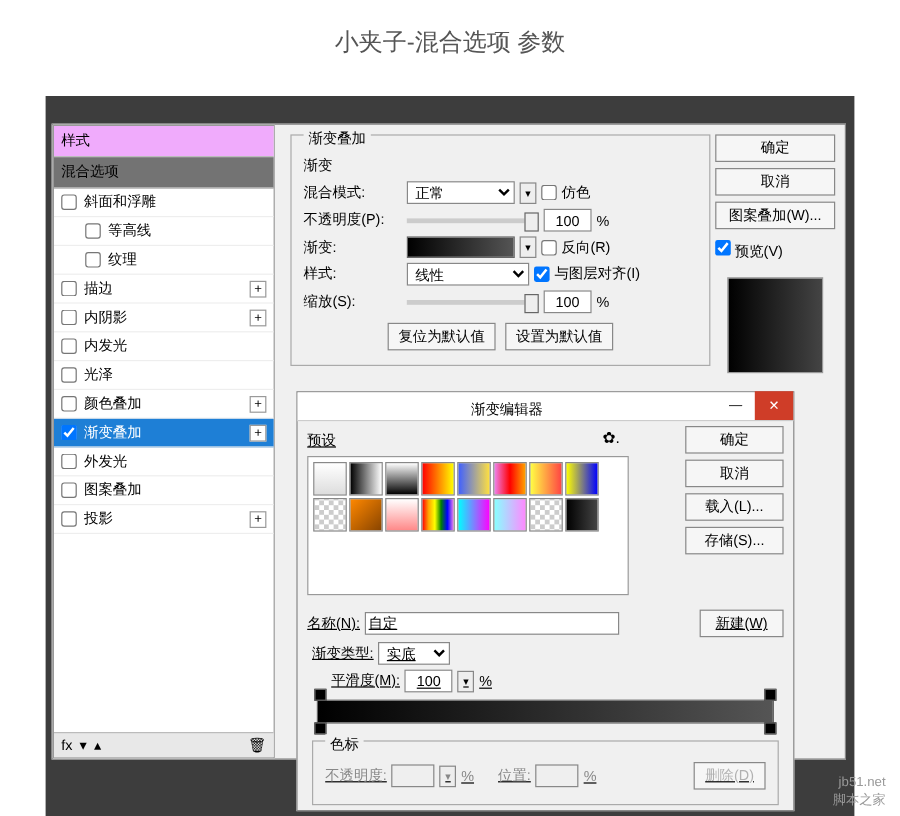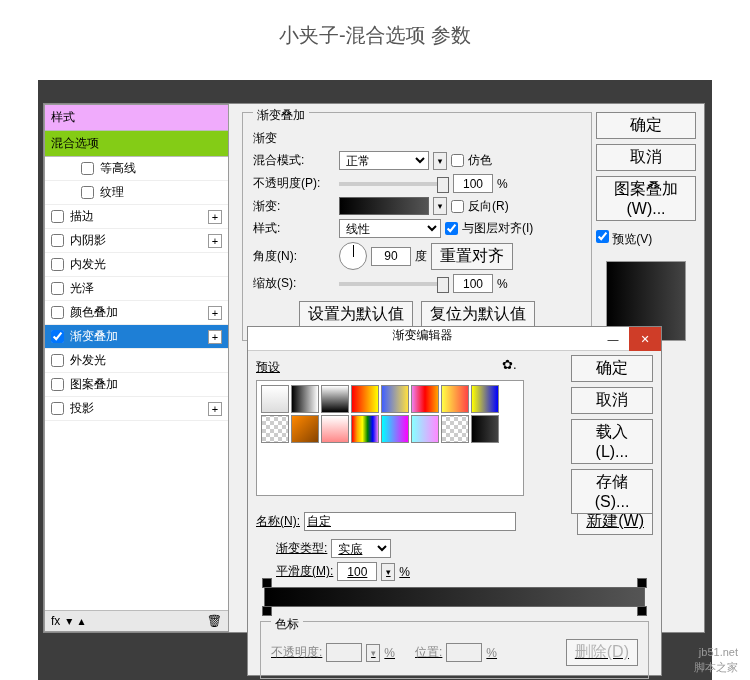--- a/index.html
+++ b/index.html
@@ -3,47 +3,47 @@
 <meta charset="utf-8">
 <style>
 * { box-sizing: border-box; margin: 0; padding: 0; font-family: "Microsoft YaHei", SimSun, sans-serif; }
 body { background: #fff; width: 750px; height: 680px; position: relative; overflow: hidden; }
 .page-title { text-align: center; font-size: 20px; color: #555; padding: 22px 0 18px; font-weight: normal; }
 .canvas-bg { position: absolute; top: 80px; left: 38px; right: 38px; bottom: 0; background: #3d3d3d; }
 .dialog { position: absolute; background: #f0f0f0; border: 1px solid #888; font-size: 12px; }
 .main-dialog { top: 103px; left: 43px; width: 662px; height: 530px; }
 .styles-panel { float: left; width: 185px; height: 100%; background: #fff; border: 1px solid #999; display: flex; flex-direction: column; }
 .styles-header { background: #f0abfc; padding: 4px 6px; border-bottom: 1px solid #bbb; }
-.styles-header2 { background: #84cc16; padding: 4px 6px; border-bottom: 1px solid #bbb; }
+.styles-header2 { background: #737373; padding: 4px 6px; border-bottom: 1px solid #bbb; }
 .style-row { display: flex; align-items: center; padding: 3px 6px; border-bottom: 1px solid #eee; cursor: pointer; }
 .style-row.selected { background: #1e7fd6; color: #fff; }
-.style-row.indent { padding-left: 36px; }
+.style-row.indent { padding-left: 26px; }
 .style-row input[type=checkbox] { margin-right: 6px; }
 .style-row .plus { margin-left: auto; width: 14px; height: 14px; border: 1px solid #999; text-align: center; line-height: 12px; font-size: 11px; background: #fff; color: #000; }
 .styles-footer { margin-top: auto; background: #e8e8e8; border-top: 1px solid #bbb; padding: 3px 6px; display: flex; align-items: center; gap: 6px; }
 .styles-footer .trash-icon { margin-left: auto; }
 .right-area { margin-left: 190px; padding: 8px; position: relative; }
 .fieldset { border: 1px solid #aaa; padding: 8px 10px; margin-bottom: 6px; }
 .fieldset-title { position: relative; top: -14px; background: #f0f0f0; padding: 0 4px; display: inline-block; }
 .form-row { display: flex; align-items: center; margin: 4px 0; gap: 4px; }
 .form-row .lbl { width: 78px; text-align: left; margin-right: 4px; }
 select, input[type=text].field { border: 1px solid #888; background: #fff; height: 19px; font-size: 12px; padding: 0 2px; }
-.btn { background: #f6f6f6; border: 1px solid #888; padding: 2px 8px; font-size: 16px; cursor: pointer; min-width: 80px; }
+.btn { background: #f6f6f6; border: 1px solid #888; padding: 2px 8px; font-size: 12px; cursor: pointer; min-width: 80px; }
 .btn-col { position: absolute; top: 8px; right: 8px; display: flex; flex-direction: column; gap: 5px; width: 100px; }
 .btn-col .btn { width: 100%; }
 .preview-box { width: 80px; height: 80px; background: linear-gradient(to right,#000,#444); border: 1px solid #999; margin: 8px auto 0; }
 .grad-swatch { width: 90px; height: 18px; border: 1px solid #666; background: linear-gradient(to right,#000,#555); display: inline-block; }
 .drop-arrow { width: 14px; height: 18px; border: 1px solid #888; display: inline-flex; align-items: center; justify-content: center; background: #eee; font-size: 9px; }
 .angle-dial { width: 28px; height: 28px; border: 1px solid #888; border-radius: 50%; display: inline-block; position: relative; background: #fff; }
 .angle-dial::after { content: ''; position: absolute; left: 50%; top: 2px; width: 1px; height: 12px; background: #000; }
 .slider { flex: 1; height: 4px; background: #ccc; position: relative; max-width: 110px; }
 .slider::after { content: ''; position: absolute; right: 0; top: -5px; width: 10px; height: 14px; background: #eee; border: 1px solid #666; }
 .num-field { width: 40px; height: 19px; border: 1px solid #888; text-align: center; font-size: 12px; }
 .editor-dialog { top: 326px; left: 247px; width: 415px; height: 350px; }
-.titlebar { background: #fff; border-bottom: 1px solid #ccc; height: 24px; display: flex; align-items: flex-start; }
+.titlebar { background: #fff; border-bottom: 1px solid #ccc; height: 24px; display: flex; align-items: flex-end; }
 .titlebar .title { flex: 1; text-align: center; font-size: 12px; }
 .titlebar .win-btn { width: 32px; height: 24px; display: flex; align-items: center; justify-content: center; font-size: 11px; }
 .titlebar .win-close { background: #cf3d28; color: #fff; }
 .editor-body { padding: 8px; position: relative; text-decoration: underline; }
 .presets-box { border: 1px solid #999; padding: 4px; width: 268px; height: 116px; background: #fff; display: flex; flex-wrap: wrap; align-content: flex-start; gap: 2px; overflow: hidden; }
 .preset { width: 28px; height: 28px; border: 1px solid #888; }
 .editor-btns { position: absolute; top: 4px; right: 8px; display: flex; flex-direction: column; gap: 5px; width: 82px; }
 .editor-btns .btn { width: 100%; }
 .gear-area { position: absolute; left: 254px; top: 6px; font-size: 13px; }
 .grad-bar { height: 20px; background: linear-gradient(to right,#000,#555); border: 1px solid #666; position: relative; margin: 6px 8px; }
@@ -55,20 +55,24 @@
 <body>
 
 <h1 class="page-title">小夹子-混合选项 参数</h1>
 <div class="canvas-bg"></div>
 
 <div class="dialog main-dialog">
   <div class="styles-panel">
     <div class="styles-header">样式</div>
     <div class="styles-header2">混合选项</div>
     <div id="style-list">
+        <div class="style-row">
+          <input type="checkbox" style="">
+          <span>斜面和浮雕</span>
+        </div>
         <div class="style-row indent">
           <input type="checkbox" style="">
           <span>等高线</span>
         </div>
         <div class="style-row indent">
           <input type="checkbox" style="">
           <span>纹理</span>
         </div>
         <div class="style-row">
           <input type="checkbox" style="">
@@ -145,35 +149,28 @@
           <input type="checkbox" style="">
           <span>反向(R)</span>
         </div>
         <div class="form-row">
           <span class="lbl">样式:</span>
           <select style="width:102px"><option>线性</option></select>
           <input type="checkbox" checked="" style="">
           <span>与图层对齐(I)</span>
         </div>
         <div class="form-row">
-          <span class="lbl">角度(N):</span>
-          <span class="angle-dial"></span>
-          <input class="num-field" value="90" style="">
-          <span>度</span>
-          <button class="btn" style="min-width:60px">重置对齐</button>
-        </div>
-        <div class="form-row">
           <span class="lbl">缩放(S):</span>
           <div class="slider"></div>
           <input class="num-field" value="100" style="">
           <span>%</span>
         </div>
         <div class="form-row" style="justify-content:center;gap:8px;margin-top:8px">
+          <button class="btn">复位为默认值</button>
           <button class="btn">设置为默认值</button>
-          <button class="btn">复位为默认值</button>
         </div>
       </div>
     </div>
 
     <div class="btn-col">
       <button class="btn">确定</button>
       <button class="btn">取消</button>
       <button class="btn">图案叠加(W)...</button>
       <div style="margin-top:4px"><input type="checkbox" checked="" style=""> <span>预览(V)</span></div>
       <div class="preview-box"></div>
@@ -213,21 +210,21 @@
       <button class="btn">取消</button>
       <button class="btn">载入(L)...</button>
       <button class="btn">存储(S)...</button>
     </div>
 
     <div class="form-row" style="margin-top:12px">
       <span>名称(N):</span>
       <input type="text" class="field" style="width: 212px;" value="自定">
       <button class="btn" style="margin-left:auto;min-width:70px">新建(W)</button>
     </div>
-    <div class="form-row" style="margin-left:20px">
+    <div class="form-row" style="margin-left:4px">
       <span>渐变类型:</span>
       <select style="width:60px"><option>实底</option></select>
     </div>
     <div class="form-row" style="margin-left:20px">
       <span>平滑度(M):</span>
       <input class="num-field" value="100" style="">
       <span class="drop-arrow">▾</span>
       <span>%</span>
     </div>
     <div class="grad-bar">

